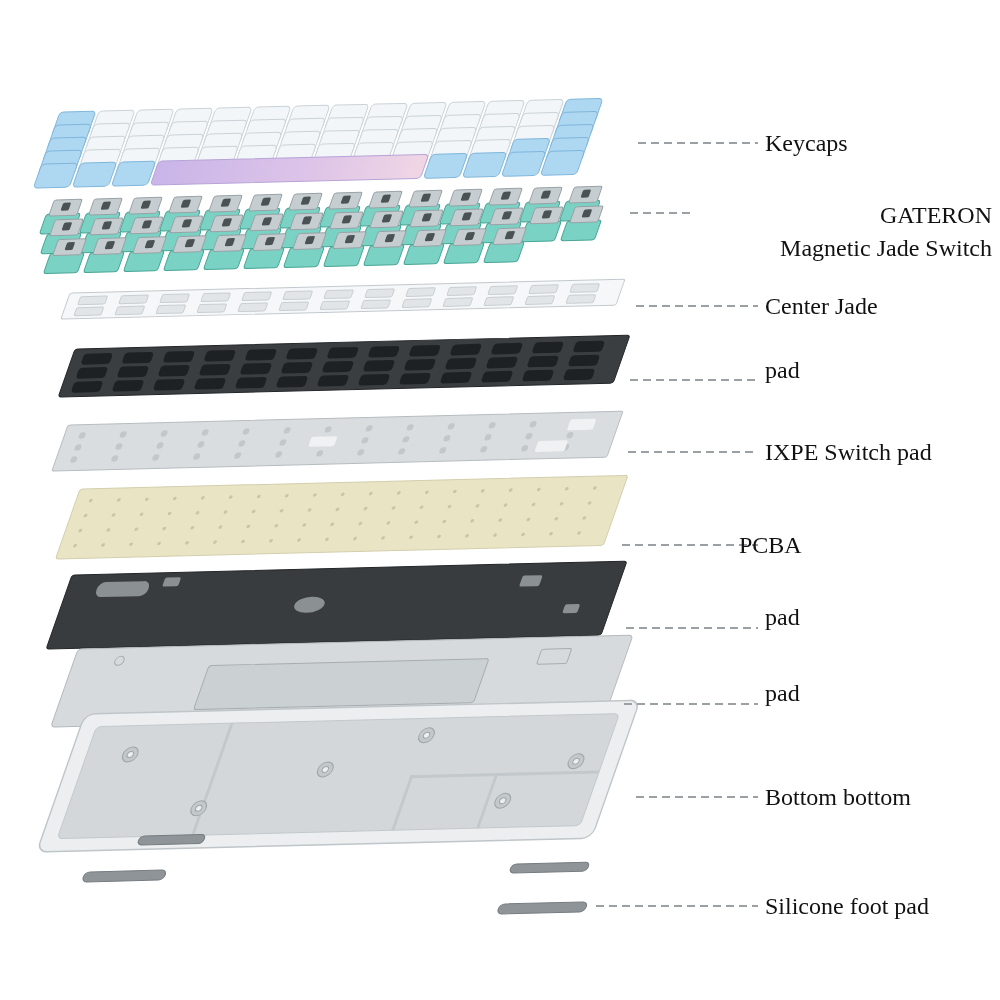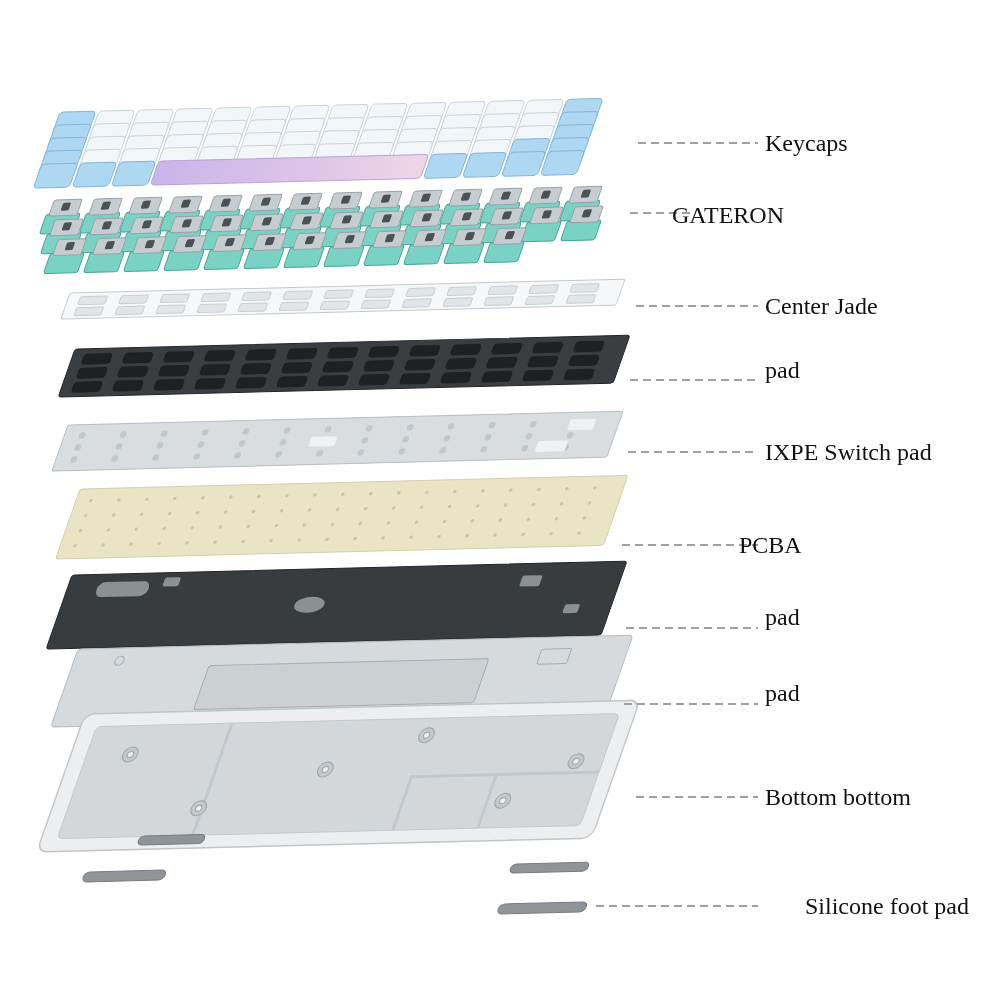--- a/index.html
+++ b/index.html
@@ -9,21 +9,21 @@
     font-family:"Liberation Sans", sans-serif;
   }
   svg.diagram{position:absolute;left:0;top:0;}
   .lbl{
     position:absolute;
     font-size:24px;line-height:33px;font-weight:500;
     color:var(--text,#111111);
     white-space:nowrap;
     font-family:Liberation Serif, serif;
   }
-  .lbl.center{text-align:left;}
+  .lbl.center{text-align:right;}
   .leader{
     stroke:var(--line,#9aa0a4);
     stroke-width:2;
     stroke-dasharray:8 5;
     fill:none;
   }
 </style>
 </head>
 <body>
 
@@ -499,20 +499,21 @@
     <line class="leader" x1="596" y1="906" x2="758" y2="906"></line>
   </g>
 </svg>
 
 <div class="lbl" style="left:765px;top:127px">
   <div>Keycaps</div>
 </div>
 
 <div class="lbl center" style="left:672px;top:199px;width:320px">
   <div>GATERON</div>
+  <div>Magnetic Jade Switch</div>
 </div>
 
 <div class="lbl" style="left:765px;top:290px">
   <div>Center Jade</div>
 </div>
 
 <div class="lbl" style="left:765px;top:354px">
   <div>pad</div>
 </div>
 
@@ -529,15 +530,15 @@
 </div>
 
 <div class="lbl" style="left:765px;top:677px">
   <div>pad</div>
 </div>
 
 <div class="lbl" style="left:765px;top:781px">
   <div>Bottom bottom</div>
 </div>
 
-<div class="lbl" style="left:805px;top:890px">
+<div class="lbl" style="left:765px;top:890px">
   <div>Silicone foot pad</div>
 </div>
 
 </body></html>

